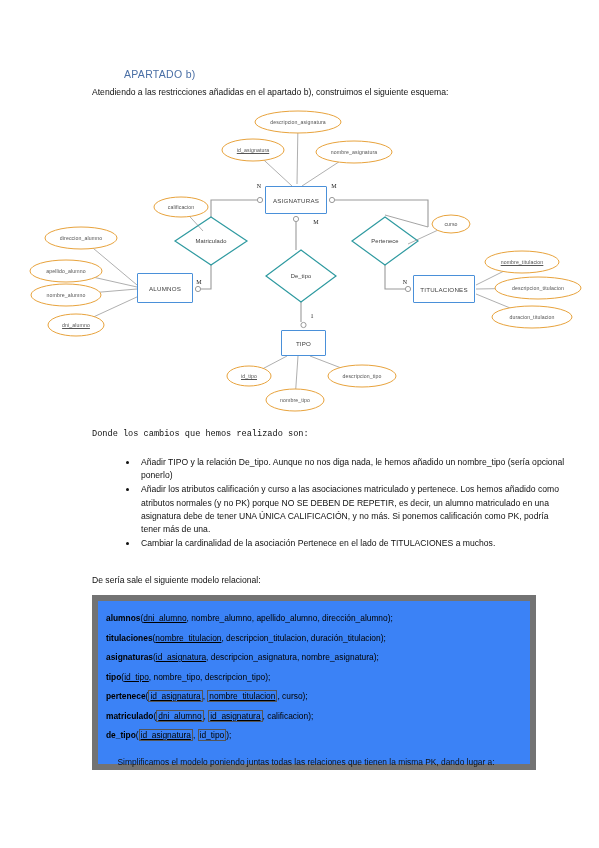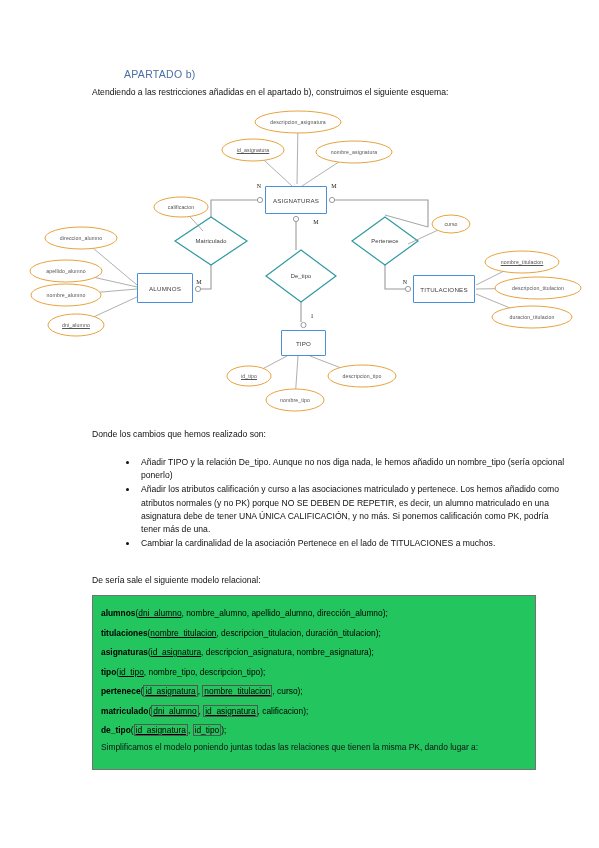--- a/index.html
+++ b/index.html
@@ -112,23 +112,23 @@
   }
   ul.bullets li { margin: 0 0 1px 0; padding-left: 3px; }
 
   
   .rel-box {
     position: absolute;
     left: 88px;
     top: 595px;
     width: 444px;
     height: 175px;
-    border: 1px solid #737373;
+    border: 6px solid #737373;
     box-sizing: border-box;
-    background: #22c55e;
+    background: #3b82f6;
     padding: 8px 24px 6px 8px;
   }
   .rel-line {
     font-size: 8.4px;
     line-height: 19.5px;
     color: #000;
     white-space: nowrap;
   }
   .rel-line .tbl { font-weight: bold; }
   .pk-u { text-decoration: underline; }
@@ -136,20 +136,22 @@
     border: 1px solid #555;
     padding: 0px 1px;
     margin: 0 0px;
     display: inline-block;
     line-height: 10px;
   }
   .rel-tail {
     font-size: 8.4px;
     line-height: 12.5px;
     color: #111;
+    margin-top: 10px;
+    text-align: center;
   }
 </style>
 </head>
 <body>
 
 <div class="page">
 
   <div class="heading">APARTADO b)</div>
   <div class="intro">Atendiendo a las restricciones añadidas en el apartado b), construimos el siguiente esquema:</div>
 
@@ -235,21 +237,21 @@
         </div>
         <div class="card-label" style="left: 255px; top: 82px;">N</div>
         <div class="card-label" style="left: 330px; top: 82px;">M</div>
         <div class="card-label" style="left: 312px; top: 118px;">M</div>
         <div class="card-label" style="left: 195px; top: 178px;">M</div>
         <div class="card-label" style="left: 401px; top: 178px;">N</div>
         <div class="card-label" style="left: 308px; top: 212px;">1</div>
       </div>
   </div>
 
-  <div class="para" style="left:88px; top:428px; width:440px;">Donde los cambios que hemos realizado son:</div>
+  <div class="para" style="left:88px; top:428px; width:440px;font-family:Liberation Mono, monospace;">Donde los cambios que hemos realizado son:</div>
 
   <ul class="bullets" id="bullet-list">
       <li>Añadir TIPO y la relación De_tipo. Aunque no nos diga nada, le hemos añadido un nombre_tipo (sería opcional ponerlo)</li>
       <li>Añadir los atributos calificación y curso a las asociaciones matriculado y pertenece. Los hemos añadido como atributos normales (y no PK) porque NO SE DEBEN DE REPETIR, es decir, un alumno matriculado en una asignatura debe de tener UNA ÚNICA CALIFICACIÓN, y no más. Si ponemos calificación como PK, podría tener más de una.</li>
       <li>Cambiar la cardinalidad de la asociación Pertenece en el lado de TITULACIONES a muchos.</li>
     </ul>
 
   <div class="para" style="left:88px; top:574px; width:440px;">De sería sale el siguiente modelo relacional:</div>
 
   <div class="rel-box">

